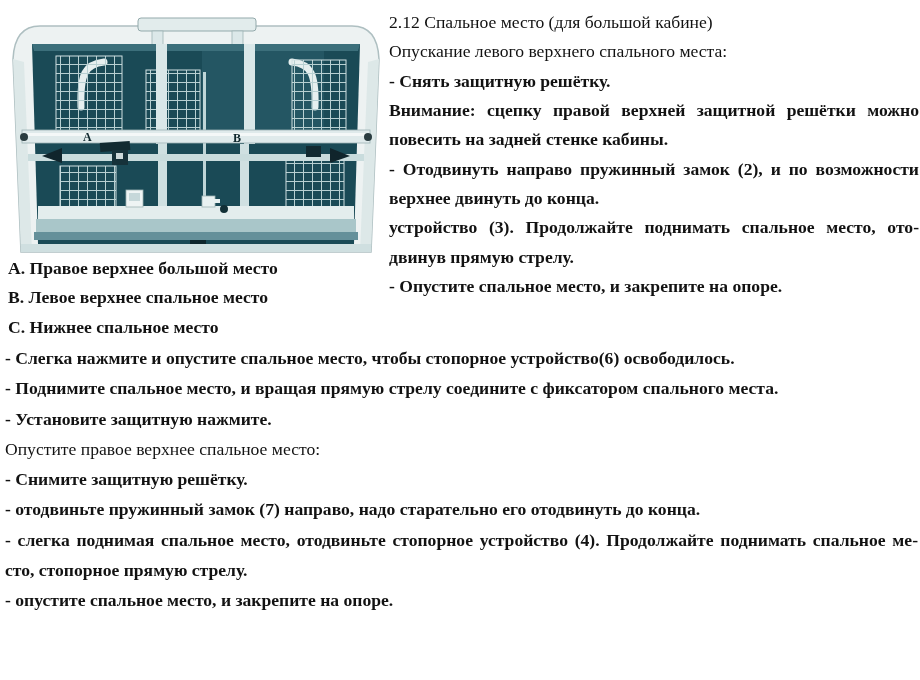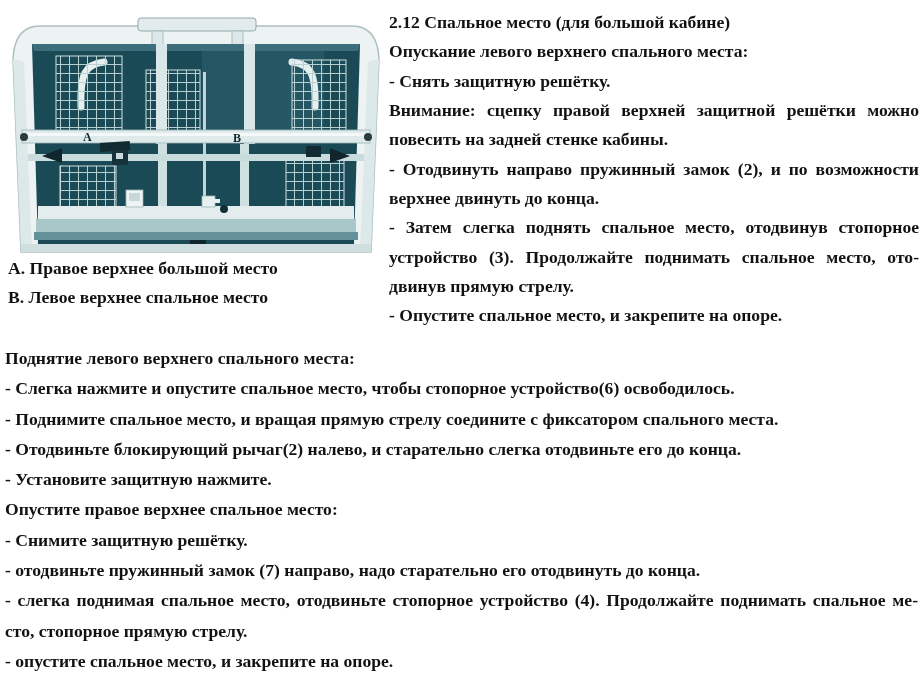--- a/index.html
+++ b/index.html
@@ -11,21 +11,21 @@
   }
   .abs { position:absolute; }
 
   
   .tline {
     font-size:17.6px; height:29.35px; line-height:29.35px;
     overflow:hidden; white-space:nowrap;font-weight:bold;
   }
   .just { text-align:justify; white-space:normal; }
   .just::after { content:""; display:inline-block; width:100%; height:0; line-height:0; }
-  .b { font-weight:bold; }
+  .b { font-weight:normal; }
 
   .figure-wrap { left:6px; top:10px; width:380px; height:244px; }
   .captions   { left:8px;  top:254px; width:378px; }
   .right-col  { left:389px; top:8px;  width:530px; }
   .bottom-sec { left:5px;  top:343px; width:913px; }
   .bottom-sec .tline { height:30.3px; line-height:30.3px; }
 
   svg text { font-family:"Liberation Serif","DejaVu Serif",serif; }
 </style>
 </head>
@@ -108,41 +108,39 @@
       <rect x="196" y="186" width="13" height="11" fill="#e8f1f1" stroke="#9db3b5" stroke-width="0.8"></rect>
       <rect x="208" y="189" width="6" height="4" fill="#e8f1f1"></rect>
       <circle cx="218" cy="199" r="4" fill="#123037"></circle>
     </g>
   </svg>
 </div>
 
 <div class="abs captions">
   <div class="tline">A. Правое верхнее большой место</div>
   <div class="tline">B. Левое верхнее спальное место</div>
+  <div class="tline">C. Нижнее спальное место</div>
 </div>
 
 <div class="abs right-col">
   <div class="tline b">2.12 Спальное место (для большой кабине)</div>
   <div class="tline b">Опускание левого верхнего спального места:</div>
   <div class="tline">- Снять защитную решётку.</div>
   <div class="tline just">Внимание: сцепку правой верхней защитной решётки можно</div>
   <div class="tline">повесить на задней стенке кабины.</div>
   <div class="tline just">- Отодвинуть направо пружинный замок (2), и по возможности</div>
   <div class="tline">верхнее двинуть до конца.</div>
-  <div class="tline just">- Затем слегка поднять спальное место, отодвинув стопорное</div>
   <div class="tline just">устройство (3). Продолжайте поднимать спальное место, ото-</div>
   <div class="tline">двинув прямую стрелу.</div>
   <div class="tline">- Опустите спальное место, и закрепите на опоре.</div>
 </div>
 
 <div class="abs bottom-sec">
-  <div class="tline b">Поднятие левого верхнего спального места:</div>
   <div class="tline">- Слегка нажмите и опустите спальное место, чтобы стопорное устройство(6) освободилось.</div>
   <div class="tline">- Поднимите спальное место, и вращая прямую стрелу соедините с фиксатором спального места.</div>
-  <div class="tline">- Отодвиньте блокирующий рычаг(2) налево, и старательно слегка отодвиньте его до конца.</div>
   <div class="tline">- Установите защитную нажмите.</div>
   <div class="tline b">Опустите правое верхнее спальное место:</div>
   <div class="tline">- Снимите защитную решётку.</div>
   <div class="tline">- отодвиньте пружинный замок (7) направо, надо старательно его отодвинуть до конца.</div>
   <div class="tline just">- слегка поднимая спальное место, отодвиньте стопорное устройство (4). Продолжайте поднимать спальное ме-</div>
   <div class="tline">сто, стопорное прямую стрелу.</div>
   <div class="tline">- опустите спальное место, и закрепите на опоре.</div>
 </div>
 
 </body></html>

